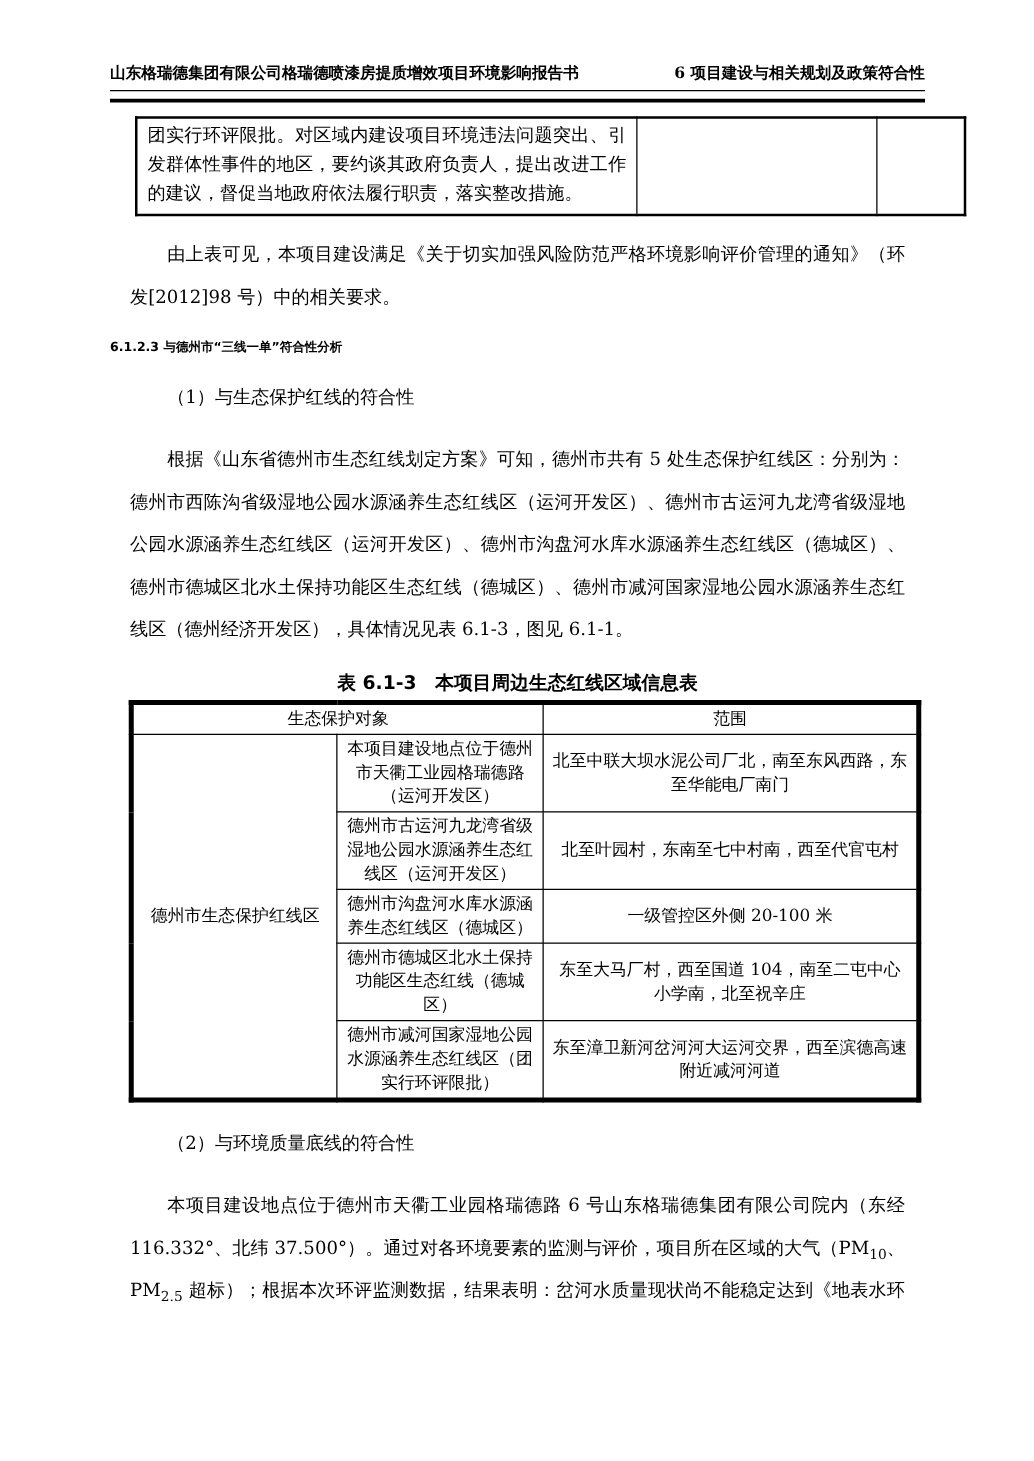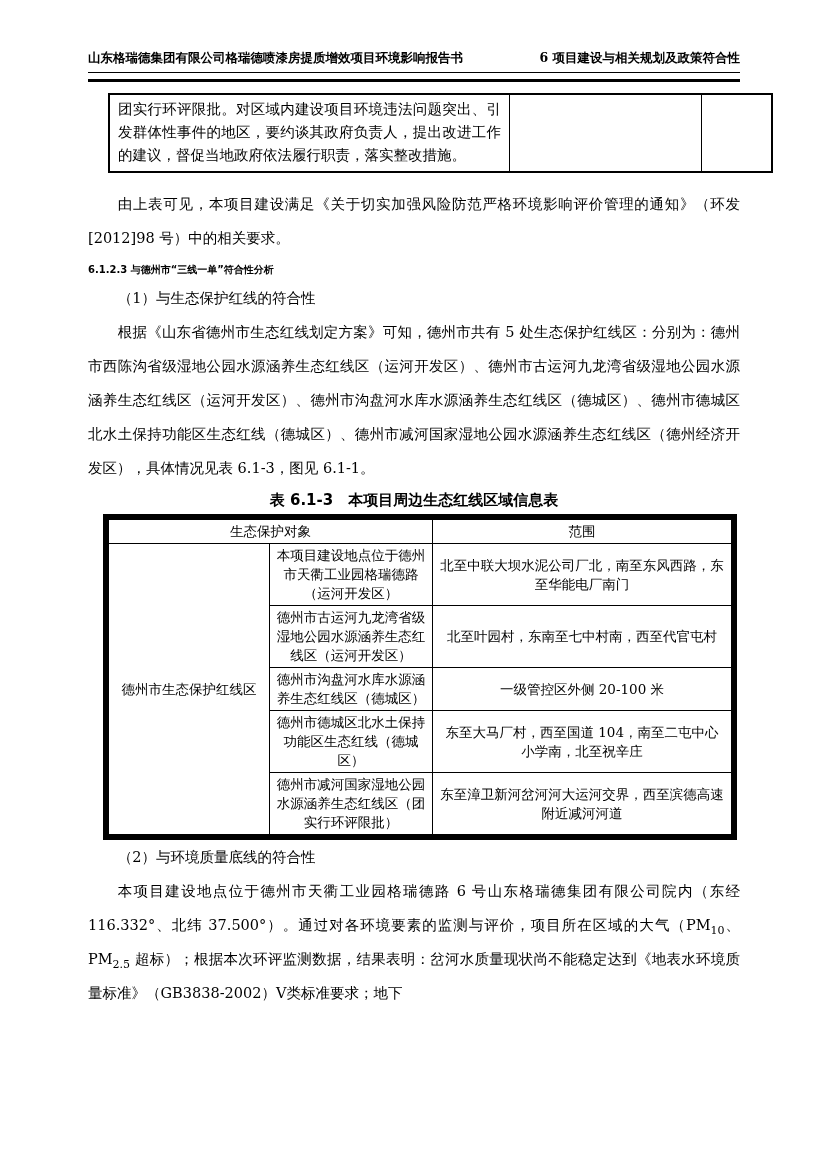--- a/index.html
+++ b/index.html
@@ -42,21 +42,21 @@
   .tt-c1 { width: 383px; padding: 3px 8px 4px 8px; line-height: 23px; text-align: justify; }
   .tt-c2 { width: 189px; }
   .tt-c3 { width: 67px; }
 
   
   .para {
     font-size: 14.5px;
     line-height: 34px;
     text-align: justify;
     text-indent: 2.05em;
-    margin: 0;
+    margin: 16px;
   }
   .para sub { font-size: 11px; line-height: 0; }
   .p-first { margin-top: 14px; }
   .subhead { text-align: left; }
   .section-heading {
     font-family: "DejaVu Sans", "Liberation Sans", sans-serif;
     font-size: 10px; font-weight: bold;
     margin: 8px 0 4px 0;
   }
 
@@ -68,21 +68,21 @@
     margin-top: 6px; margin-bottom: 4px;
   }
   .eco-table {
     border-collapse: collapse;
     margin-left: 15px;
     width: 634px;
     table-layout: fixed;
     font-size: 13.5px;
   }
   .eco-table, .eco-table th, .eco-table td { border: 1px solid #000; }
-  .eco-table { border: 6px solid #000000; }
+  .eco-table { border: 4px solid #000000; }
   .eco-table th {
     font-weight: normal;
     padding: 2px 4px;
     text-align: center;
     line-height: 19px;
   }
   .eco-table td {
     padding: 2px 6px;
     text-align: center;
     vertical-align: middle;

